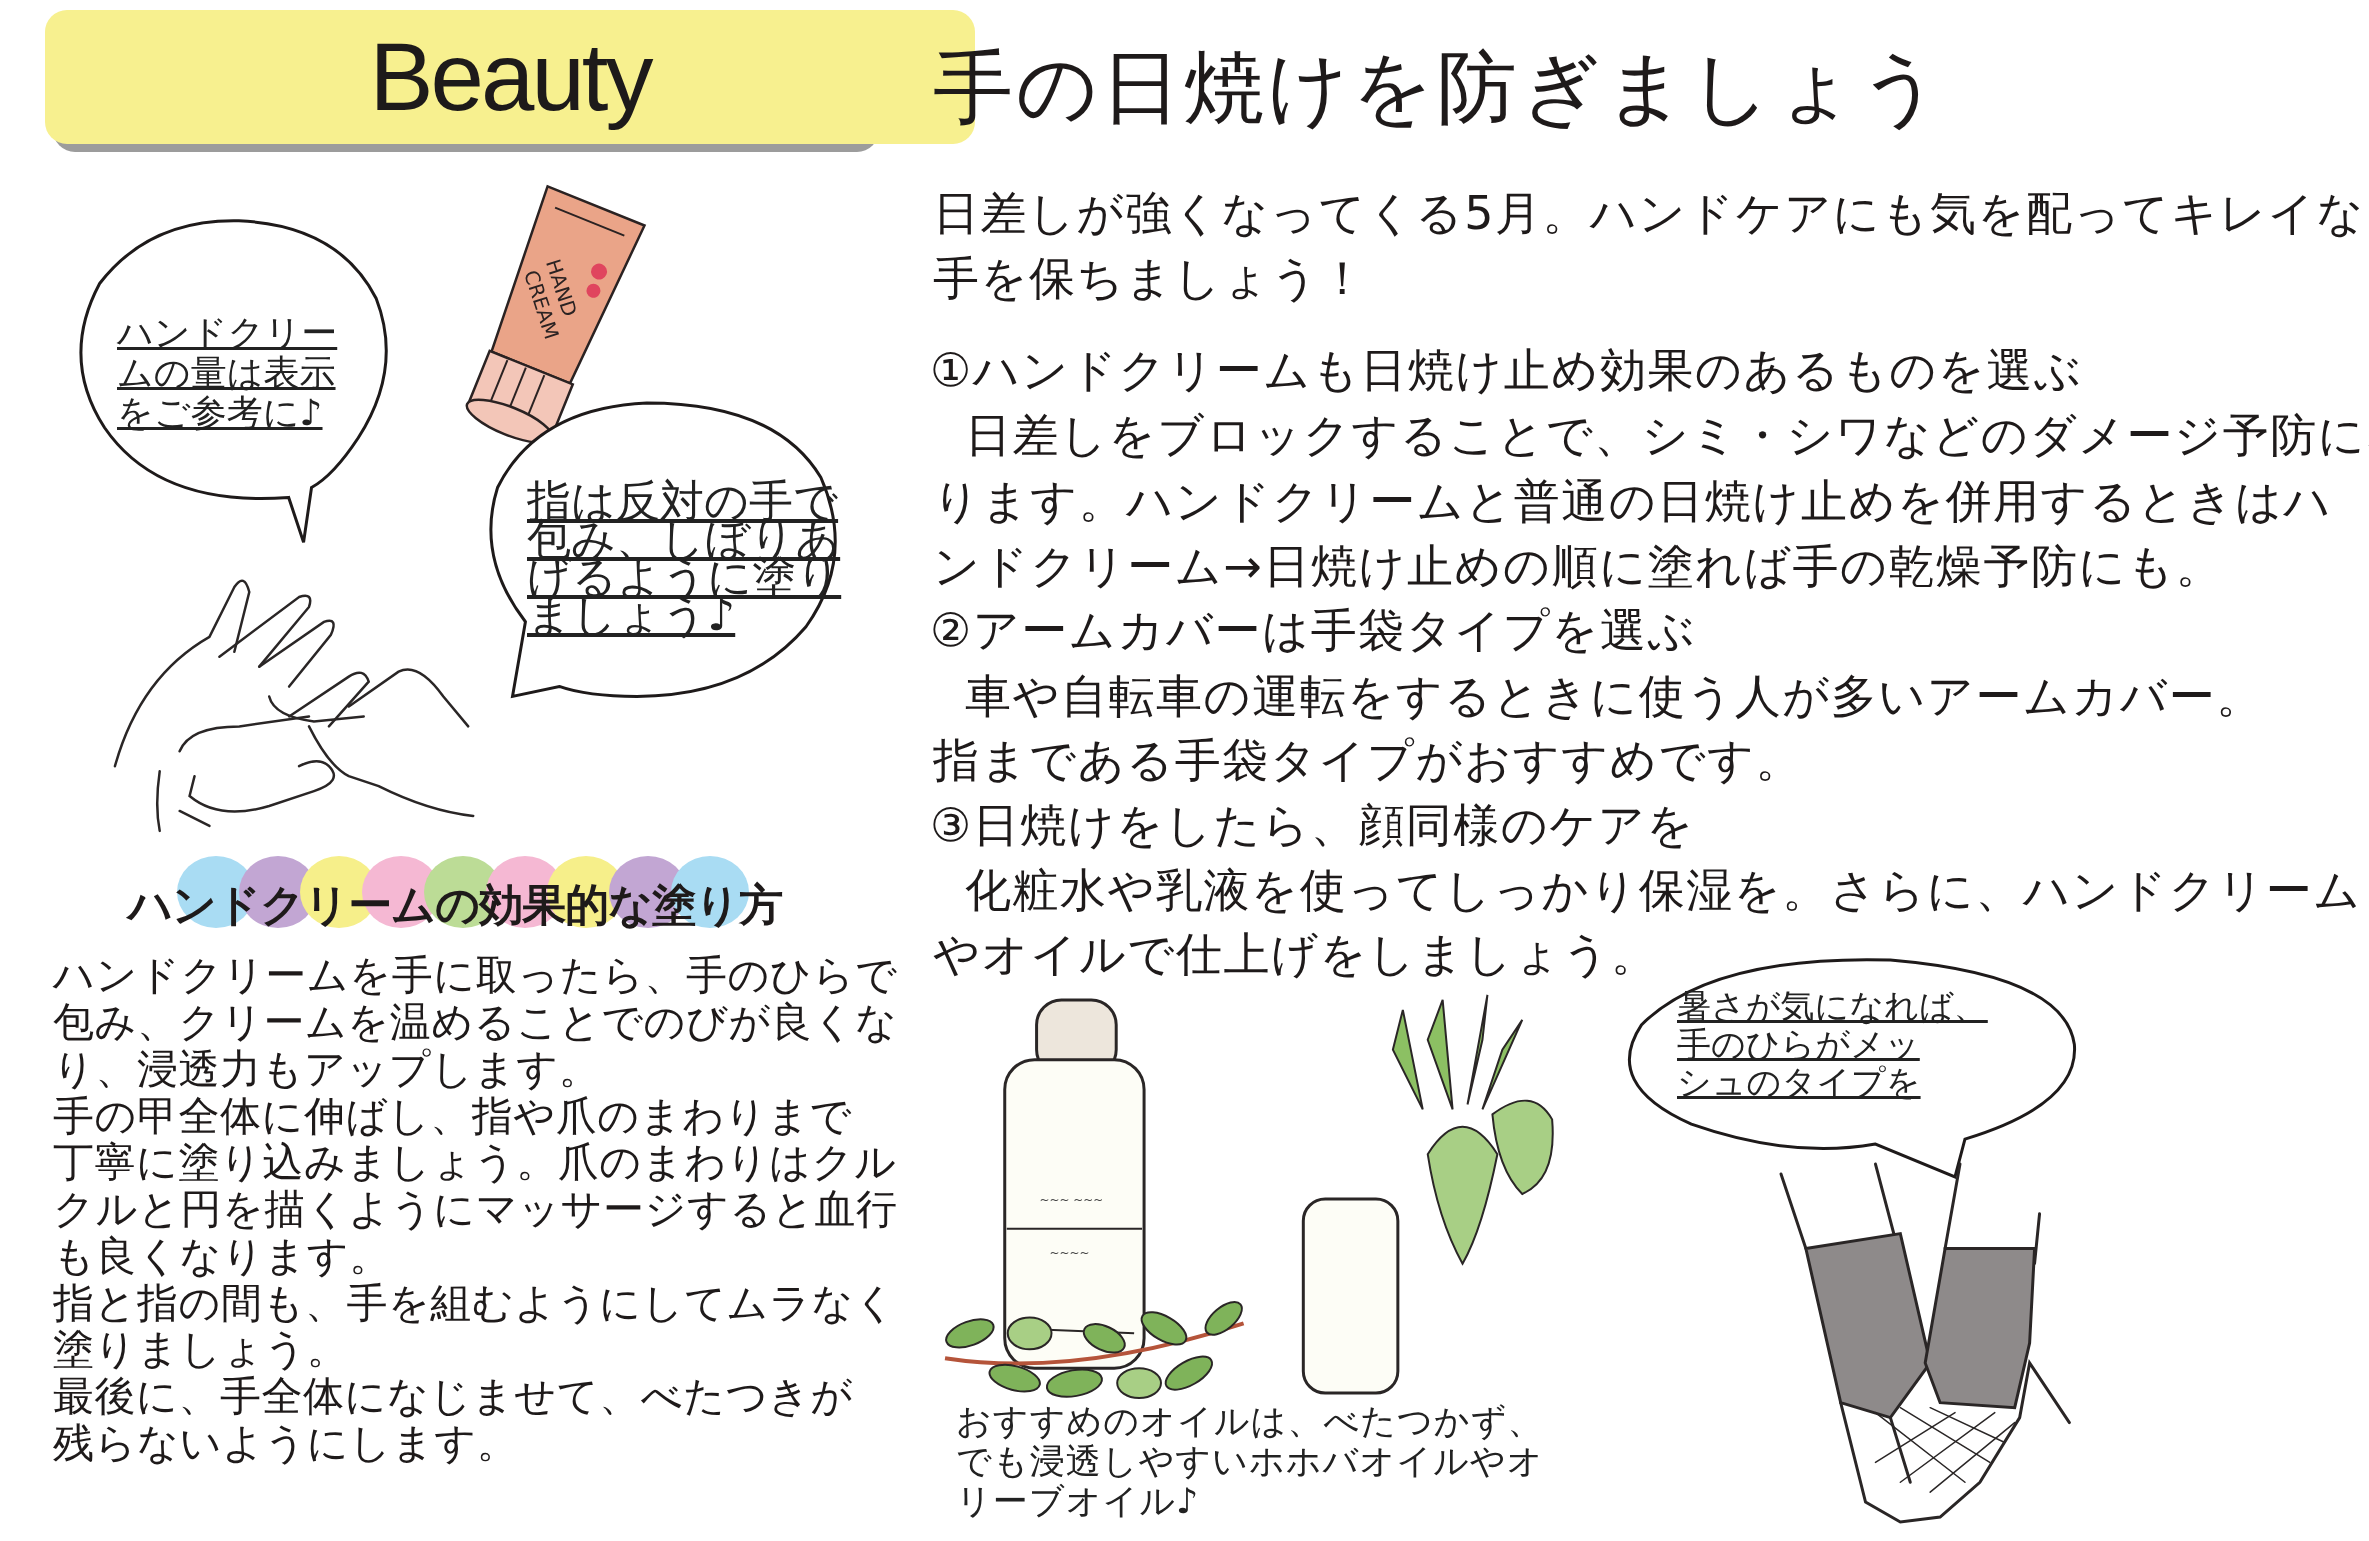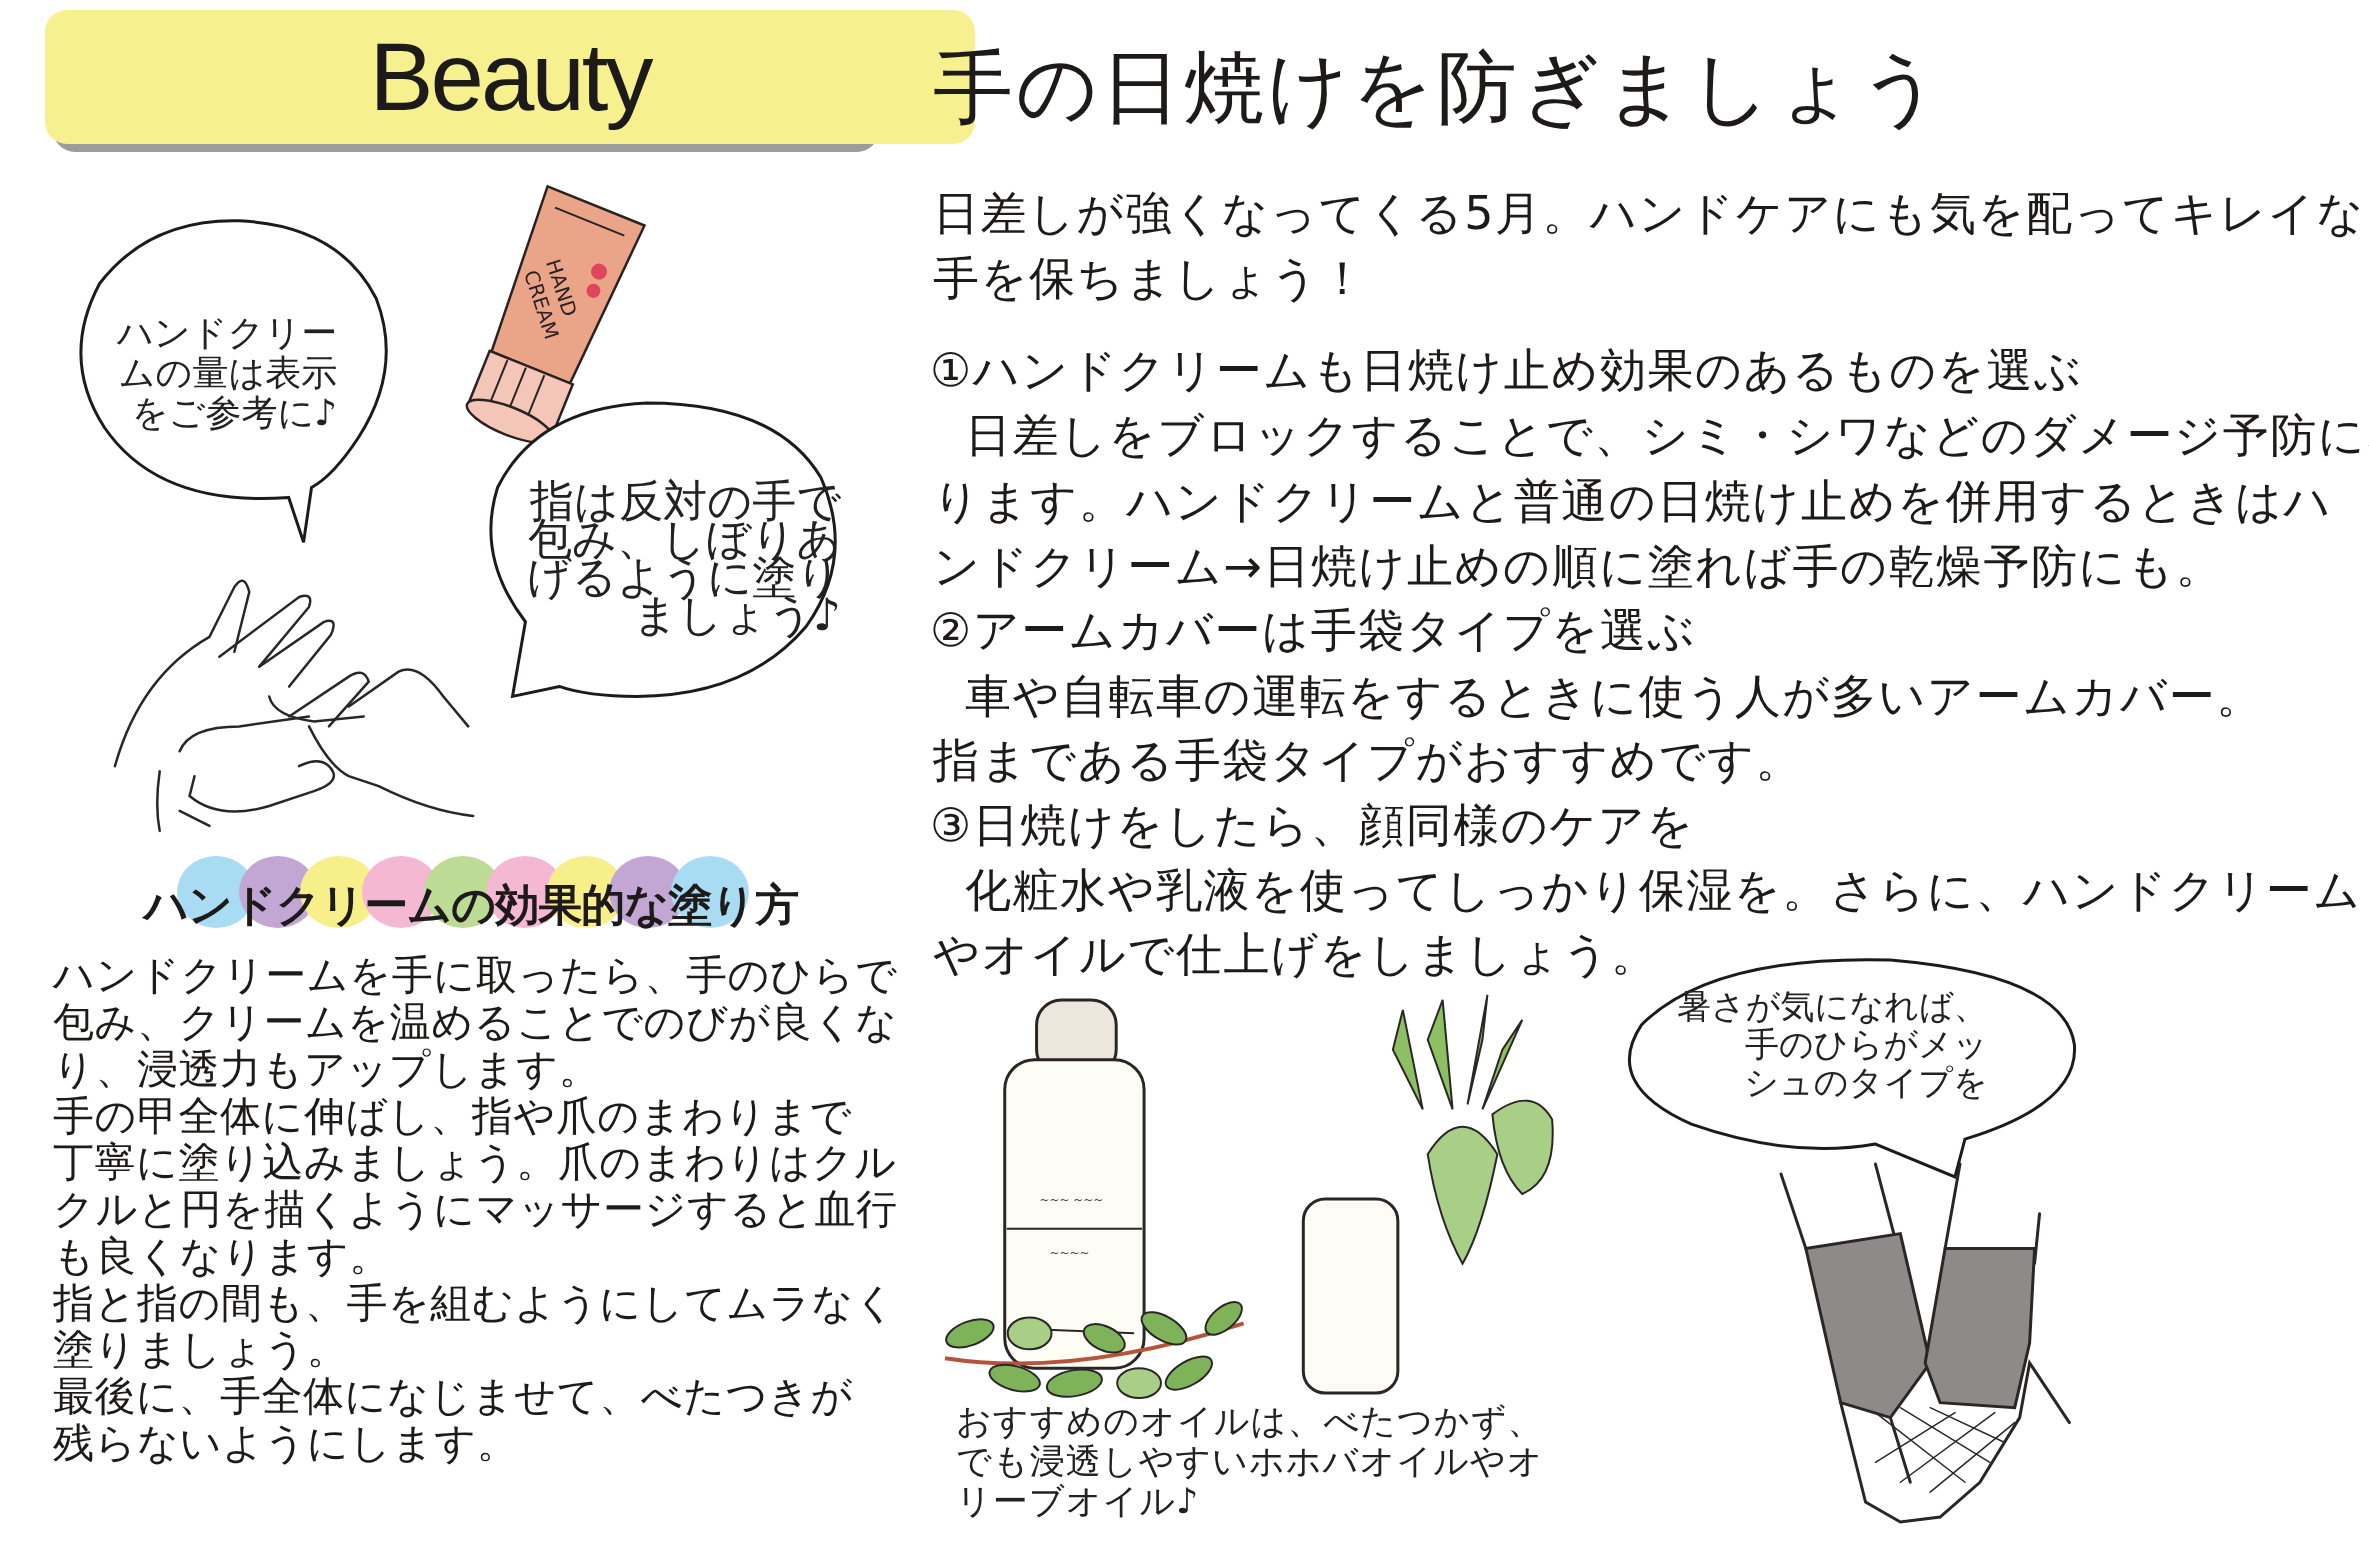--- a/index.html
+++ b/index.html
@@ -11,24 +11,24 @@
   #label-box { left:45px; top:10px; width:930px; height:134px; background:#f7f08f; border-radius:22px;
                display:flex; align-items:center; justify-content:center; }
   #label-text { font-family:"Liberation Sans",sans-serif; font-size:96px; letter-spacing:-3px; color:#1d1a1a; line-height:1; }
   #page-title { left:925px; top:30px; font-size:80px; letter-spacing:3px; line-height:100px; white-space:nowrap; font-weight:normal; }
   
   .rline { position:absolute; left:933px; font-size:46px; line-height:58px; white-space:nowrap; letter-spacing:1.5px; }
   .rline.indent { left:965px; }
   .rline.head { left:930px; }
   
   .lline { position:absolute; left:53px; font-size:41px; line-height:47px; white-space:nowrap; letter-spacing:0.5px; }
-  #subhead { left:144px; top:876px; font-size:44px; font-weight:bold; white-space:nowrap; letter-spacing:-1px; }
+  #subhead { left:128px; top:876px; font-size:44px; font-weight:bold; white-space:nowrap; letter-spacing:-1px; }
   .oval { position:absolute; top:856px; width:78px; height:72px; border-radius:50%; }
   
-  .bubble-text { position:absolute; text-align:right; font-size:36px; line-height:40px; white-space:nowrap; color:#222; }
+  .bubble-text { position:absolute; text-align:left; font-size:36px; line-height:40px; white-space:nowrap; color:#222;text-decoration:underline; }
   .caption { position:absolute; left:956px; font-size:35px; line-height:40px; white-space:nowrap; color:#222; letter-spacing:1px; }
   svg { position:absolute; overflow:visible; }
 </style>
 </head>
 <body>
 
 <div class="abs" id="label-shadow"></div>
 <div class="abs" id="label-box">
   <span id="label-text">Beauty</span>
 </div>

